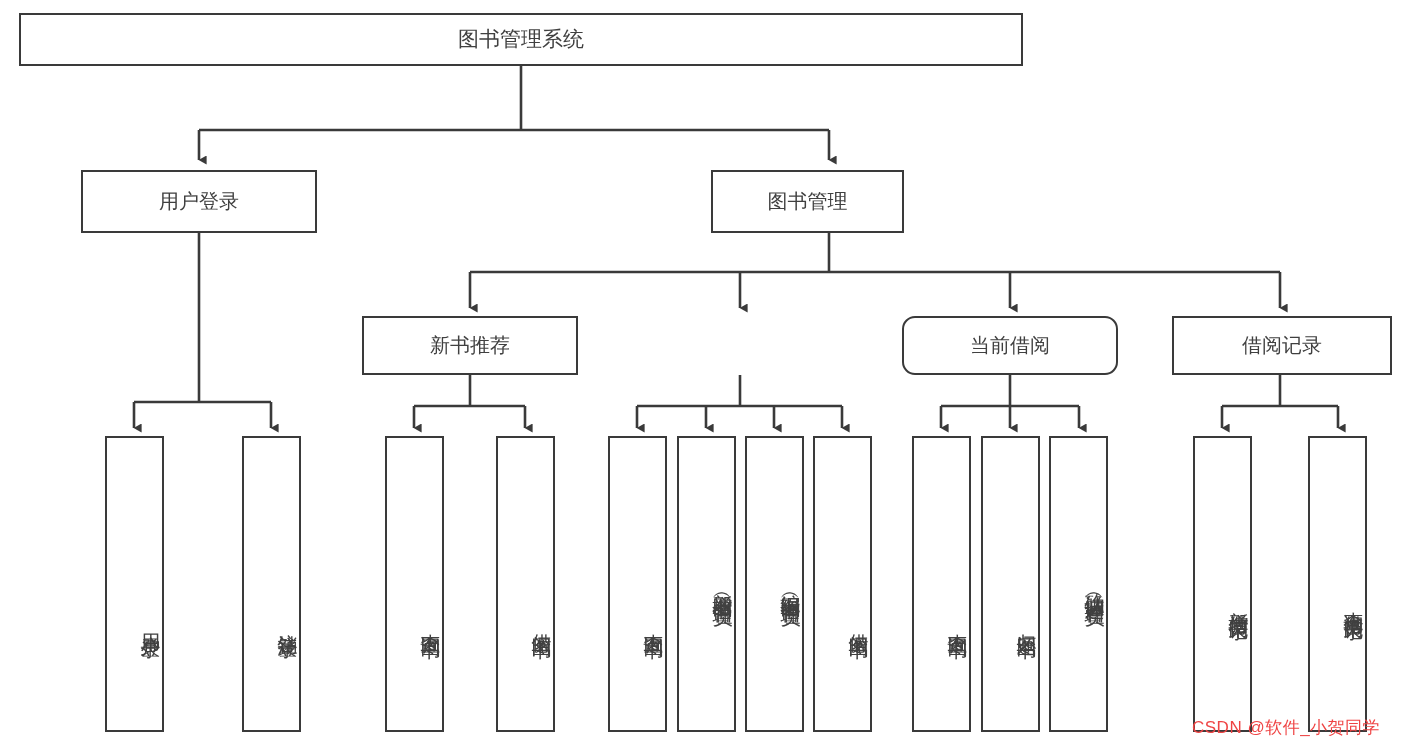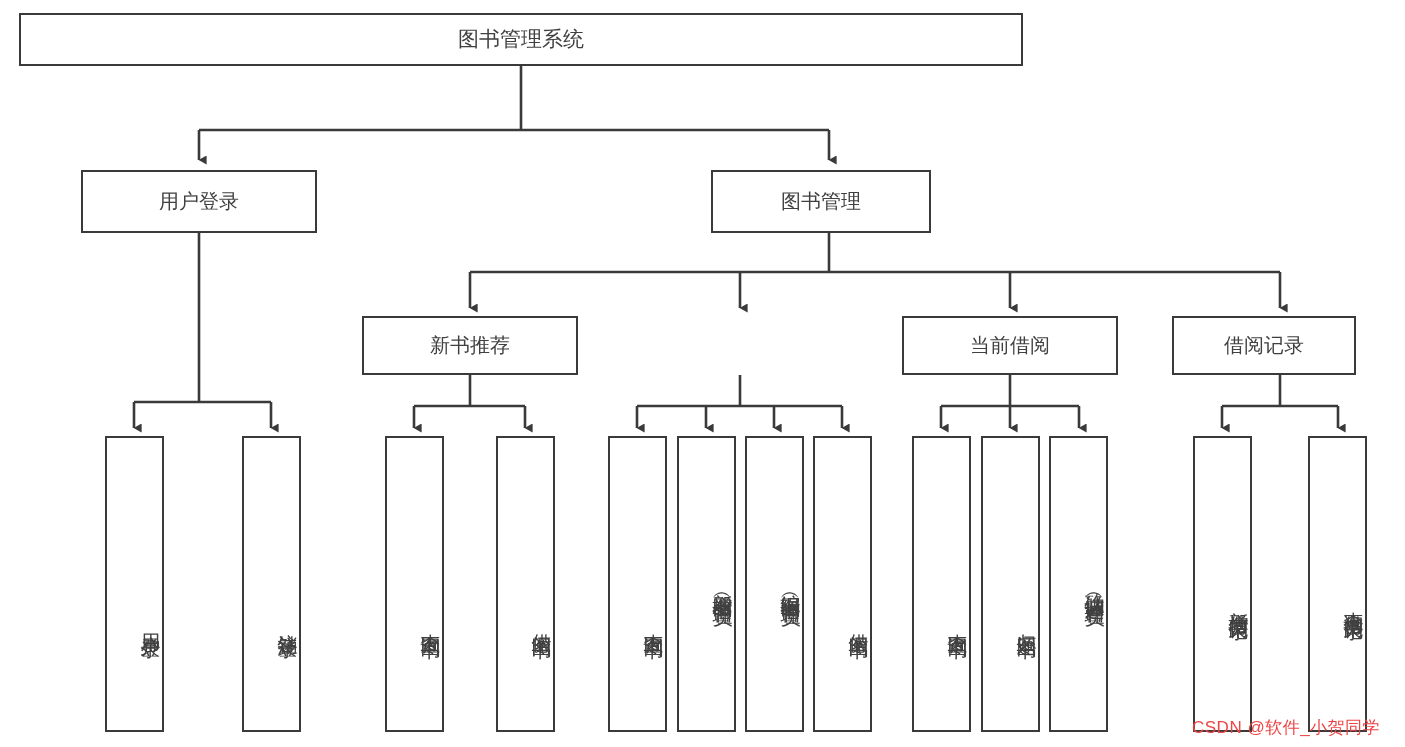--- a/index.html
+++ b/index.html
@@ -121,31 +121,31 @@
     </g>
   </svg>
 
   <div class="node root" style="left:19px; top:13px; width:1004px; height:53px;">
     <span>图书管理系统</span>
   </div>
 
   <div class="node lvl1" style="left:81px; top:170px; width:236px; height:63px;">
     <span>用户登录</span>
   </div>
-  <div class="node lvl1" style="left:711px; top:170px; width:220px; height:63px;">
+  <div class="node lvl1" style="left:711px; top:170px; width:193px; height:63px;">
     <span>图书管理</span>
   </div>
 
   <div class="node lvl2" style="left:362px; top:316px; width:216px; height:59px;">
     <span>新书推荐</span>
   </div>
-  <div class="node lvl2" style="left:902px; top:316px; width:216px; height:59px;">
+  <div class="node lvl2" style="left:902px; top:316px; width:216px; height:59px;border-radius:13px;">
     <span>当前借阅</span>
   </div>
-  <div class="node lvl2" style="left:1172px; top:316px; width:184px; height:59px;">
+  <div class="node lvl2" style="left:1172px; top:316px; width:220px; height:59px;">
     <span>借阅记录</span>
   </div>
 
   <div class="node leaf" style="left:105px; top:436px; width:59px; height:296px; padding-top:76px;">
     <span class="leaf-text">用户登录</span>
   </div>
   <div class="node leaf" style="left:242px; top:436px; width:59px; height:296px; padding-top:76px;">
     <span class="leaf-text">注销登录</span>
   </div>
 

